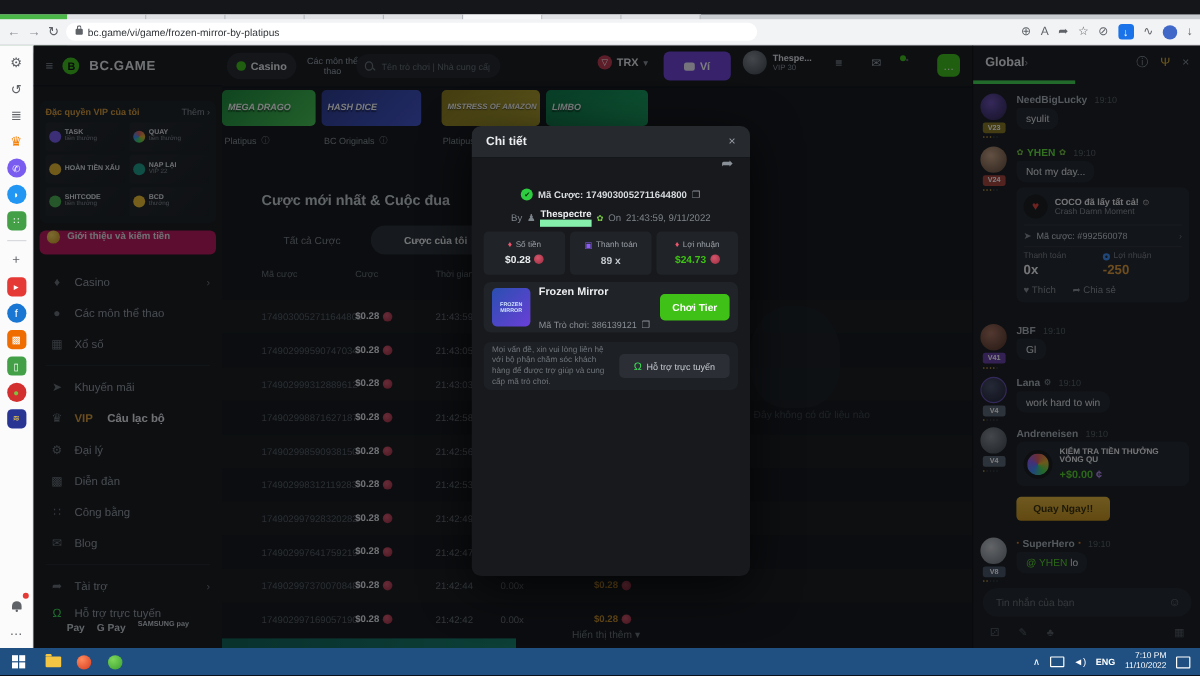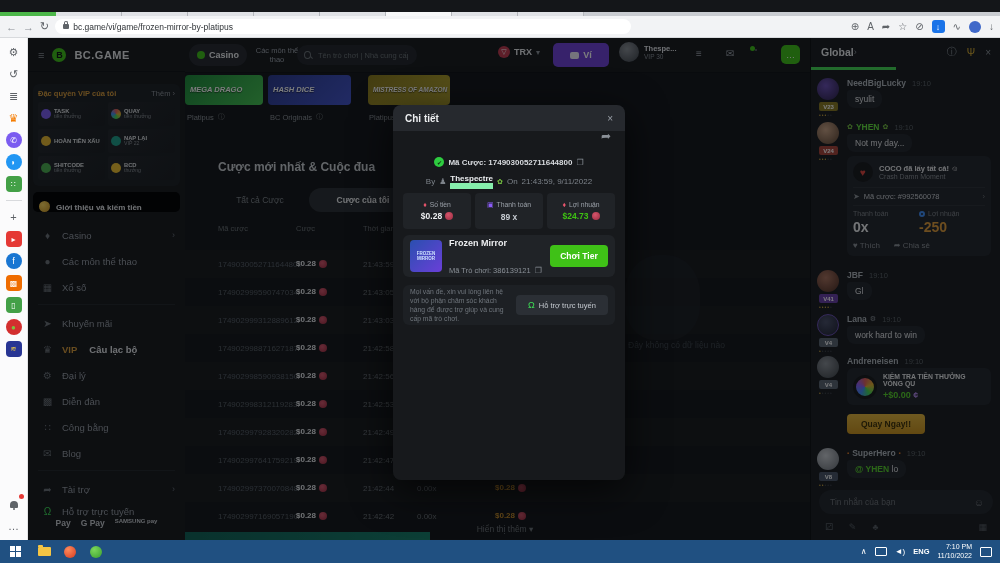--- a/index.html
+++ b/index.html
@@ -57,21 +57,21 @@
   #vippanel{left:5px;top:46px;width:147px;height:102px;background:#1d2025;border-radius:6px;padding:5px;box-sizing:border-box;z-index:1;position:absolute;}
   #viphead{display:flex;justify-content:space-between;font-size:7.5px;margin-bottom:4px;}
   .viptitle{color:#d89b3a;font-weight:bold;}
   .vipmore{color:#8a9097;}
   #vipgrid{display:grid;grid-template-columns:1fr 1fr;gap:3px;}
   .viptile{height:24px;background:linear-gradient(135deg,#23262b,#1b1e22);border-radius:3px;display:flex;align-items:center;gap:3px;padding:0 3px;overflow:hidden;}
   .tileic{flex:0 0 10px;height:10px;border-radius:50%;}
   .tiletxt{line-height:1.05;}
   .tilename{font-size:5.8px;font-weight:bold;color:#dfe2e5;}
   .tilesub{font-size:5.2px;color:#8a9097;}
-  #refer{left:5px;top:154px;width:147px;height:20px;display:flex;align-items:flex-end;gap:6px;padding-left:6px;box-sizing:border-box;background:#000000;border-radius:5px;z-index:1;position:absolute;}
+  #refer{left:5px;top:154px;width:147px;height:20px;display:flex;align-items:flex-start;gap:6px;padding-left:6px;box-sizing:border-box;background:#be185d;border-radius:5px;z-index:1;position:absolute;}
   .coins{width:11px;height:11px;border-radius:50%;background:radial-gradient(circle at 35% 35%,#ffd95e,#c8921f);}
   .refertxt{font-size:8px;font-weight:bold;color:#e4e6e9;}
   .mitem{left:0;width:157px;height:26px;display:flex;align-items:center;gap:9px;padding-left:14px;box-sizing:border-box;}
   .mic{color:#6b7177;font-size:10px;width:11px;text-align:center;}
   .mlabel{color:#969ca4;font-size:9.5px;}
   .mchev{margin-left:auto;margin-right:10px;color:#6b7177;font-size:9px;}
   .mdiv{left:10px;width:137px;height:1px;background:#23262b;}
   .vipgold{color:#d89b3a;font-weight:bold;font-size:9.5px;}
   .vipwhite{color:#e4e6e9;font-weight:bold;font-size:9.5px;margin-left:3px;}
   #payrow{left:0;top:480px;width:157px;display:flex;justify-content:center;gap:10px;z-index:1;position:absolute;}
@@ -149,30 +149,30 @@
   .heartic{flex:0 0 20px;height:20px;border-radius:50%;background:#17191d;color:#e0453e;font-size:10px;display:flex;align-items:center;justify-content:center;}
   .cc-title{color:#eceef0;font-weight:bold;font-size:7.5px;}
   .cc-sub{color:#8a9097;font-size:7px;}
   .cc-bet{margin-top:5px;border-top:1px solid #2d3138;border-bottom:1px solid #2d3138;padding:4px 0;display:flex;gap:4px;align-items:center;color:#c6cbd1;font-size:7.5px;}
   .cc-bet .rk{color:#8a9097;font-size:8px;}
   .cc-bet .chev{margin-left:auto;color:#6b7177;}
   .cc-lbls{display:flex;margin-top:4px;}
   .cc-lbls div{flex:1;color:#7d838a;font-size:7px;display:flex;gap:3px;align-items:center;}
   .radio{width:6px;height:6px;border-radius:50%;border:2px solid #3f8ef7;box-sizing:border-box;}
   .cc-vals{display:flex;margin-top:2px;}
-  .cc-vals div{flex:1;font-weight:bold;font-size:14px;color:#eceef0;}
+  .cc-vals div{flex:1;font-weight:bold;font-size:11px;color:#eceef0;}
   .cc-vals .neg{color:#e09c3a;}
   .cc-foot{display:flex;gap:14px;margin-top:6px;color:#8a9097;font-size:8px;}
   .wheelcard{position:absolute;left:36px;width:144px;background:#23262c;border-radius:6px;box-sizing:border-box;padding:5px 6px;display:flex;gap:6px;align-items:center;}
   .wheel{flex:0 0 24px;height:24px;border-radius:50%;background:conic-gradient(#e05c5c,#e0b231,#43d854,#3f8ef7,#8b5cf6,#e05c5c);border:3px solid #17191d;box-sizing:border-box;}
   .wc-title{color:#eceef0;font-weight:bold;font-size:6.8px;}
   .wc-amt{color:#56d22a;font-weight:bold;font-size:9px;margin-top:3px;}
   .wc-amt .cur{color:#b98ef5;}
   .spinbtn{position:absolute;left:36px;width:78px;height:20px;background:linear-gradient(180deg,#e3b53c,#c9921e);border-radius:4px;color:#3c2f07;font-weight:bold;font-size:8.5px;display:flex;align-items:center;justify-content:center;}
-  .mention{color:#56d22a;font-weight:bold;}
+  .mention{color:#56d22a;}
   #chatinput{left:8px;top:452px;width:174px;height:24px;background:#23262c;border-radius:12px;display:flex;align-items:center;padding:0 9px;box-sizing:border-box;}
   #chatinput input{flex:1;background:transparent;border:none;outline:none;color:#c6cbd1;font-size:8.5px;font-family:inherit;}
   #chatinput input::placeholder{color:#6b7177;}
   .smiley{color:#6b7177;font-size:10px;}
   #chatfoot{left:0;top:484px;width:190px;display:flex;gap:16px;padding:0 14px;box-sizing:border-box;color:#565c63;font-size:9px;position:absolute;}
   #chatfoot .rt{margin-left:auto;}
   
   #modal{left:365px;top:67px;width:232px;height:375px;border-radius:8px;overflow:hidden;z-index:10;box-shadow:0 10px 40px rgba(0,0,0,.7);}
   #mhdr{left:0;top:0;width:232px;height:26px;background:#26292e;display:flex;align-items:center;justify-content:space-between;padding:0 12px;box-sizing:border-box;}
   .mtitle{color:#eceef0;font-weight:bold;font-size:10px;}
@@ -474,20 +474,23 @@
 
       <div class="banner a" style="left:83px;width:83px;background:linear-gradient(135deg,#2b3a8f,#4253c9)">
         <span class="bnr-t">HASH DICE</span>
       </div>
       <div class="banner a" style="left:0;width:78px;background:linear-gradient(135deg,#1e8a3a,#45c352)">
         <span class="bnr-t">MEGA DRAGO</span>
       </div>
       <div class="banner a" style="left:183px;width:82px;background:linear-gradient(135deg,#8a7a1e,#b5a52c)">
         <span class="bnr-t" style="font-size:6.5px">MISTRESS OF AMAZON</span>
       </div>
+      <div class="banner a" style="left:270px;width:85px;background:linear-gradient(135deg,#0f7a4a,#17a35f)">
+        <span class="bnr-t">LIMBO</span>
+      </div>
       <div class="provider" style="left:2px">
         <span>Platipus</span>
         <span class="infod">ⓘ</span>
       </div>
       <div class="provider" style="left:85px">
         <span>BC Originals</span>
         <span class="infod">ⓘ</span>
       </div>
       <div class="provider" style="left:184px">
         <span>Platipus</span>

